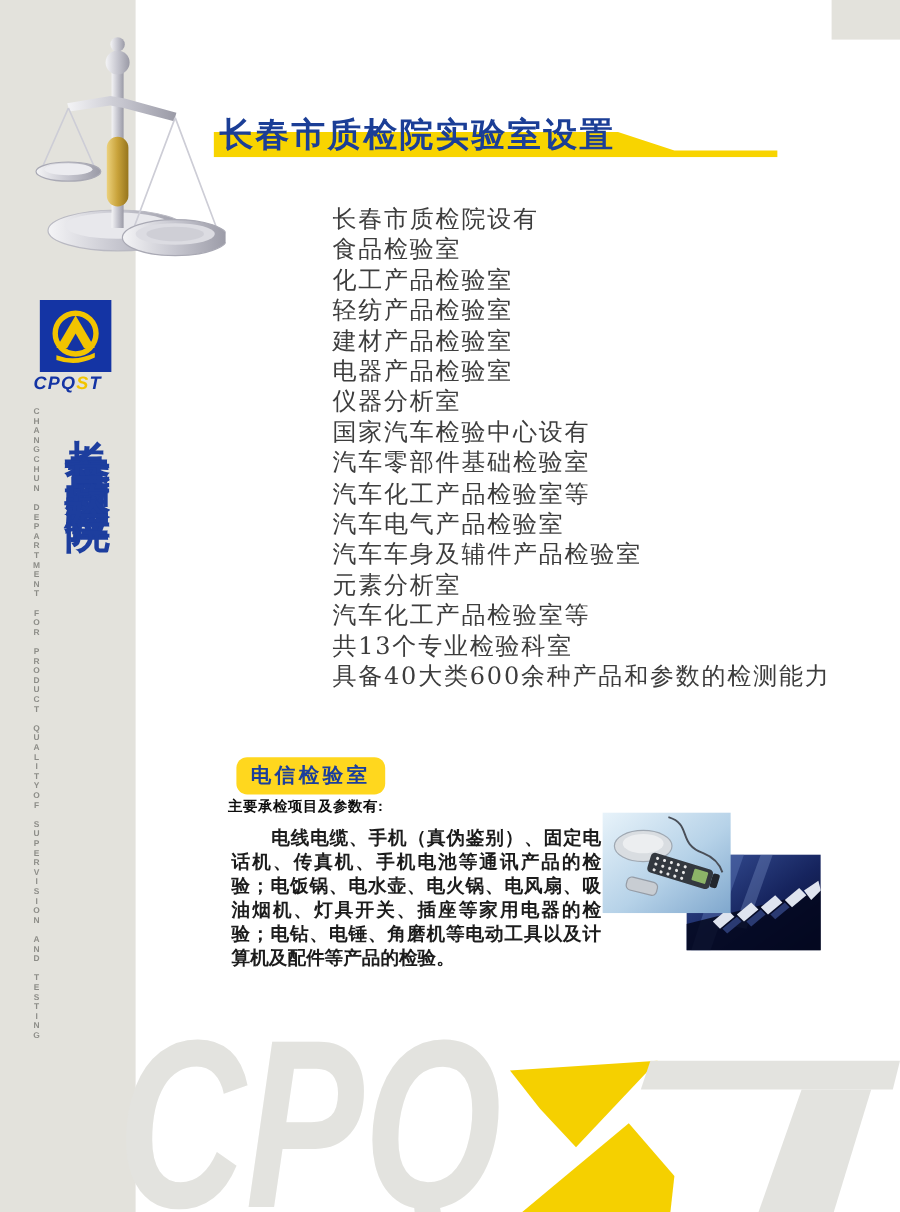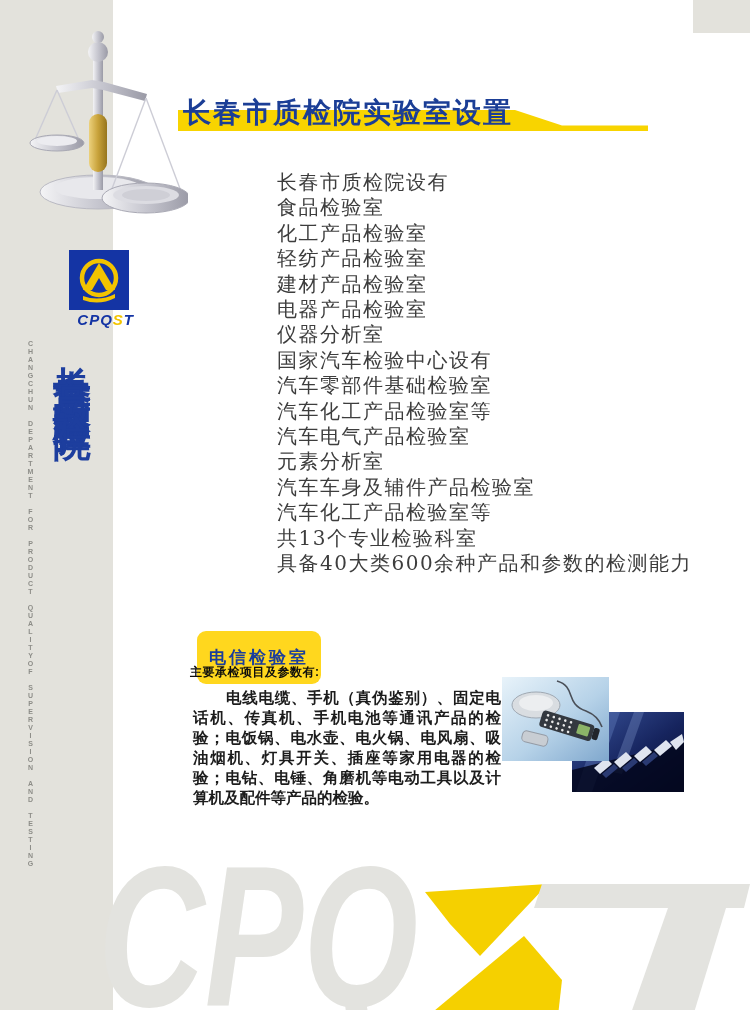--- a/index.html
+++ b/index.html
@@ -6,21 +6,21 @@
   .page{position:relative;width:750px;height:1010px;background:#fff;overflow:hidden;
         font-family:"Liberation Sans",sans-serif;}
   
   .sidebar{position:absolute;left:0;top:0;width:113px;height:1010px;background:#e3e2dc;}
   .topright-block{position:absolute;left:693px;top:0;width:57px;height:33px;background:#e3e2dc;}
 
   
   .scale-photo{position:absolute;left:6px;top:6px;width:182px;height:220px;z-index:4;}
 
   
-  .logo-wrap{position:absolute;left:28px;top:250px;width:70px;z-index:4;text-align:right;margin-left:36px;}
+  .logo-wrap{position:absolute;left:28px;top:250px;width:70px;z-index:4;text-align:left;}
   .logo-emblem{width:60px;height:60px;display:block;margin:0 auto;}
   .logo-word{margin-top:1px;font-style:italic;font-weight:bold;font-size:15px;letter-spacing:1px;
              color:#1434a4;font-family:"Liberation Sans",sans-serif;}
   .logo-word .s{color:#f2c400;}
 
   
   .org-en{position:absolute;left:27px;top:340px;height:515px;writing-mode:vertical-rl;
           text-orientation:upright;font-size:7px;letter-spacing:1px;color:#8d8d88;
           font-weight:bold;z-index:4;white-space:nowrap;}
   .org-cn{position:absolute;left:46px;top:336px;height:525px;writing-mode:vertical-rl;
@@ -32,21 +32,21 @@
   .page-title{position:absolute;left:183px;top:94px;z-index:2;font-size:28px;font-weight:bold;
               color:#1b3e96;letter-spacing:2px;font-family:"Liberation Serif",serif;}
 
   
   .lab-list{position:absolute;left:277px;top:170px;z-index:2;}
   .lab-item{font-size:20px;line-height:25.4px;letter-spacing:1.5px;color:#3d3d3d;
             font-family:"DejaVu Serif",serif;white-space:nowrap;}
 
   
   .telecom-badge{position:absolute;left:197px;top:631px;background:#ffd71e;border-radius:9px;
-                 padding:15px 12px;font-size:17px;font-weight:bold;color:#1b3e9c;
+                 padding:4px 12px;font-size:17px;font-weight:bold;color:#1b3e9c;
                  letter-spacing:3px;z-index:2;}
   .telecom-heading{position:absolute;left:190px;top:664px;font-size:12px;font-weight:bold;
                    color:#0d0d0d;letter-spacing:0.5px;z-index:2;}
   .telecom-body{position:absolute;left:193px;top:688px;width:308px;font-size:15.5px;
                 line-height:20px;font-weight:bold;color:#1c1c1c;text-align:justify;
                 text-indent:33px;font-family:"DejaVu Serif",serif;z-index:2;}
 
   
   .photo-phone{position:absolute;left:502px;top:677px;width:107px;height:84px;z-index:3;}
   .photo-keys{position:absolute;left:572px;top:712px;width:112px;height:80px;z-index:2;}
@@ -133,22 +133,22 @@
       <div class="lab-item">食品检验室</div>
       <div class="lab-item">化工产品检验室</div>
       <div class="lab-item">轻纺产品检验室</div>
       <div class="lab-item">建材产品检验室</div>
       <div class="lab-item">电器产品检验室</div>
       <div class="lab-item">仪器分析室</div>
       <div class="lab-item">国家汽车检验中心设有</div>
       <div class="lab-item">汽车零部件基础检验室</div>
       <div class="lab-item">汽车化工产品检验室等</div>
       <div class="lab-item">汽车电气产品检验室</div>
+      <div class="lab-item">汽车车身及辅件产品检验室</div>
       <div class="lab-item">元素分析室</div>
-      <div class="lab-item">汽车车身及辅件产品检验室</div>
       <div class="lab-item">汽车化工产品检验室等</div>
       <div class="lab-item">共13个专业检验科室</div>
       <div class="lab-item">具备40大类600余种产品和参数的检测能力</div>
     </div>
 
   <div class="telecom-badge">电信检验室</div>
   <div class="telecom-heading">主要承检项目及参数有:</div>
   <div class="telecom-body">电线电缆、手机（真伪鉴别）、固定电话机、传真机、手机电池等通讯产品的检验；电饭锅、电水壶、电火锅、电风扇、吸油烟机、灯具开关、插座等家用电器的检验；电钻、电锤、角磨机等电动工具以及计算机及配件等产品的检验。</div>
 
   <svg class="photo-keys" viewBox="0 0 112 80">

